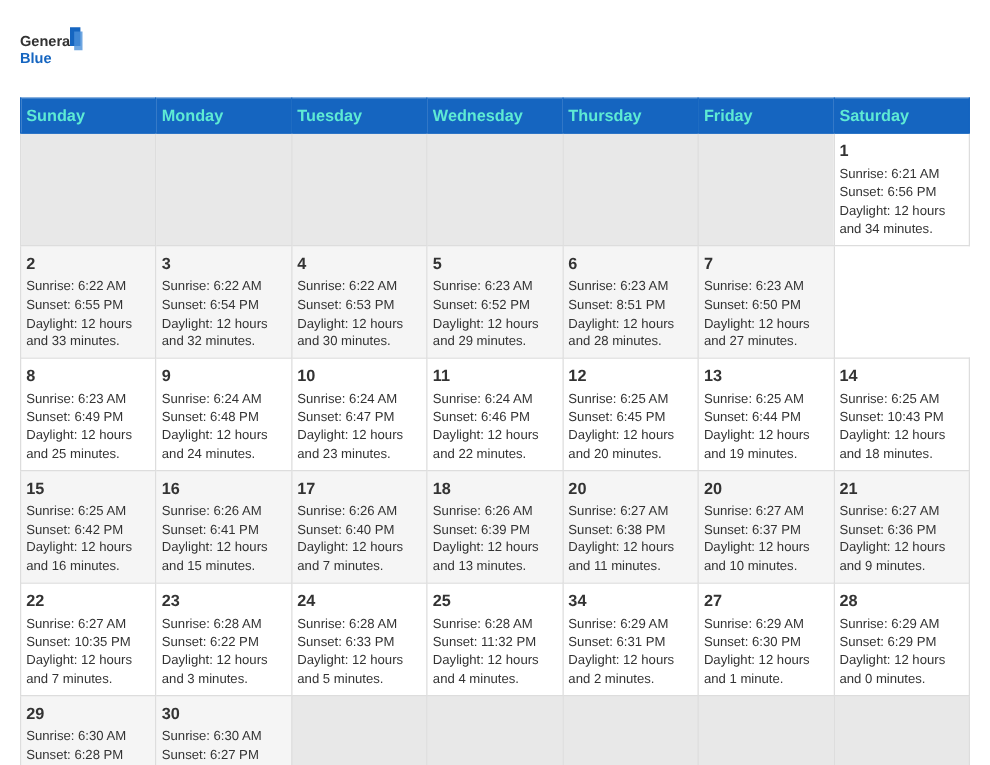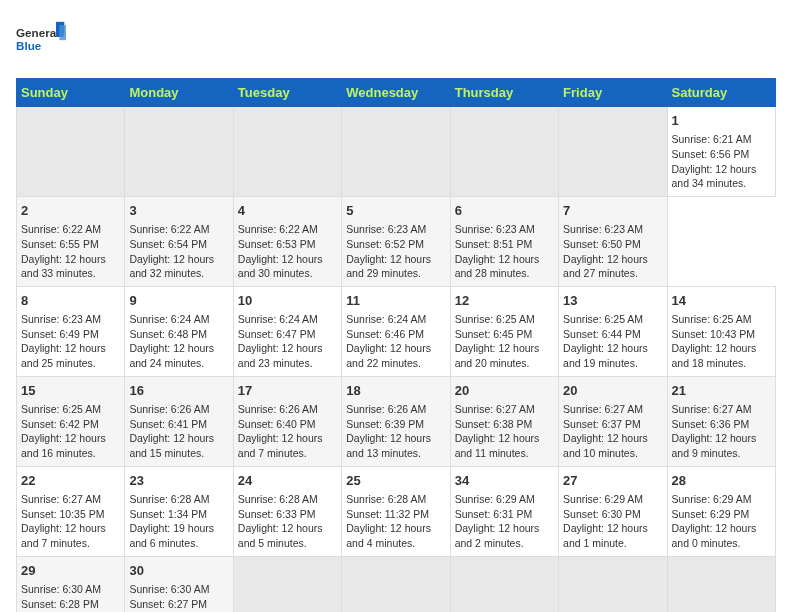--- a/index.html
+++ b/index.html
@@ -33,21 +33,21 @@
       font-size: 14px;
       color: #555;
     }
     table {
       width: 100%;
       border-collapse: collapse;
       table-layout: fixed;
     }
     thead tr th {
       background-color: #1565c0;
-      color: #bef264;
+      color: #5eead4;
       font-size: 13px;
       font-weight: bold;
       padding: 6px 4px;
       text-align: left;
       border: 1px solid #1565c0;
     }
     tbody tr td {
       vertical-align: top;
       padding: 5px 4px;
       font-size: 10.5px;
@@ -133,21 +133,21 @@
         <td><span class="day-num">15</span><span>Sunrise: 6:25 AM</span><br><span>Sunset: 6:42 PM</span><br><span>Daylight: 12 hours and 16 minutes.</span></td>
         <td><span class="day-num">16</span><span>Sunrise: 6:26 AM</span><br><span>Sunset: 6:41 PM</span><br><span>Daylight: 12 hours and 15 minutes.</span></td>
         <td><span class="day-num">17</span><span>Sunrise: 6:26 AM</span><br><span>Sunset: 6:40 PM</span><br><span>Daylight: 12 hours and 7 minutes.</span></td>
         <td><span class="day-num">18</span><span>Sunrise: 6:26 AM</span><br><span>Sunset: 6:39 PM</span><br><span>Daylight: 12 hours and 13 minutes.</span></td>
         <td><span class="day-num">20</span><span>Sunrise: 6:27 AM</span><br><span>Sunset: 6:38 PM</span><br><span>Daylight: 12 hours and 11 minutes.</span></td>
         <td><span class="day-num">20</span><span>Sunrise: 6:27 AM</span><br><span>Sunset: 6:37 PM</span><br><span>Daylight: 12 hours and 10 minutes.</span></td>
         <td><span class="day-num">21</span><span>Sunrise: 6:27 AM</span><br><span>Sunset: 6:36 PM</span><br><span>Daylight: 12 hours and 9 minutes.</span></td>
       </tr>
       <tr>
         <td><span class="day-num">22</span><span>Sunrise: 6:27 AM</span><br><span>Sunset: 10:35 PM</span><br><span>Daylight: 12 hours and 7 minutes.</span></td>
-        <td><span class="day-num">23</span><span>Sunrise: 6:28 AM</span><br><span>Sunset: 1:34 PM</span><br><span>Daylight: 19 hours and 6 minutes.</span></td>
+        <td><span class="day-num">23</span><span>Sunrise: 6:28 AM</span><br><span>Sunset: 6:22 PM</span><br><span>Daylight: 12 hours and 3 minutes.</span></td>
         <td><span class="day-num">24</span><span>Sunrise: 6:28 AM</span><br><span>Sunset: 6:33 PM</span><br><span>Daylight: 12 hours and 5 minutes.</span></td>
         <td><span class="day-num">25</span><span>Sunrise: 6:28 AM</span><br><span>Sunset: 11:32 PM</span><br><span>Daylight: 12 hours and 4 minutes.</span></td>
         <td><span class="day-num">34</span><span>Sunrise: 6:29 AM</span><br><span>Sunset: 6:31 PM</span><br><span>Daylight: 12 hours and 2 minutes.</span></td>
         <td><span class="day-num">27</span><span>Sunrise: 6:29 AM</span><br><span>Sunset: 6:30 PM</span><br><span>Daylight: 12 hours and 1 minute.</span></td>
         <td><span class="day-num">28</span><span>Sunrise: 6:29 AM</span><br><span>Sunset: 6:29 PM</span><br><span>Daylight: 12 hours and 0 minutes.</span></td>
       </tr>
       <tr>
         <td><span class="day-num">29</span><span>Sunrise: 6:30 AM</span><br><span>Sunset: 6:28 PM</span><br></td>
         <td><span class="day-num">30</span><span>Sunrise: 6:30 AM</span><br><span>Sunset: 6:27 PM</span><br></td>
         <td class="empty-cell"></td>

